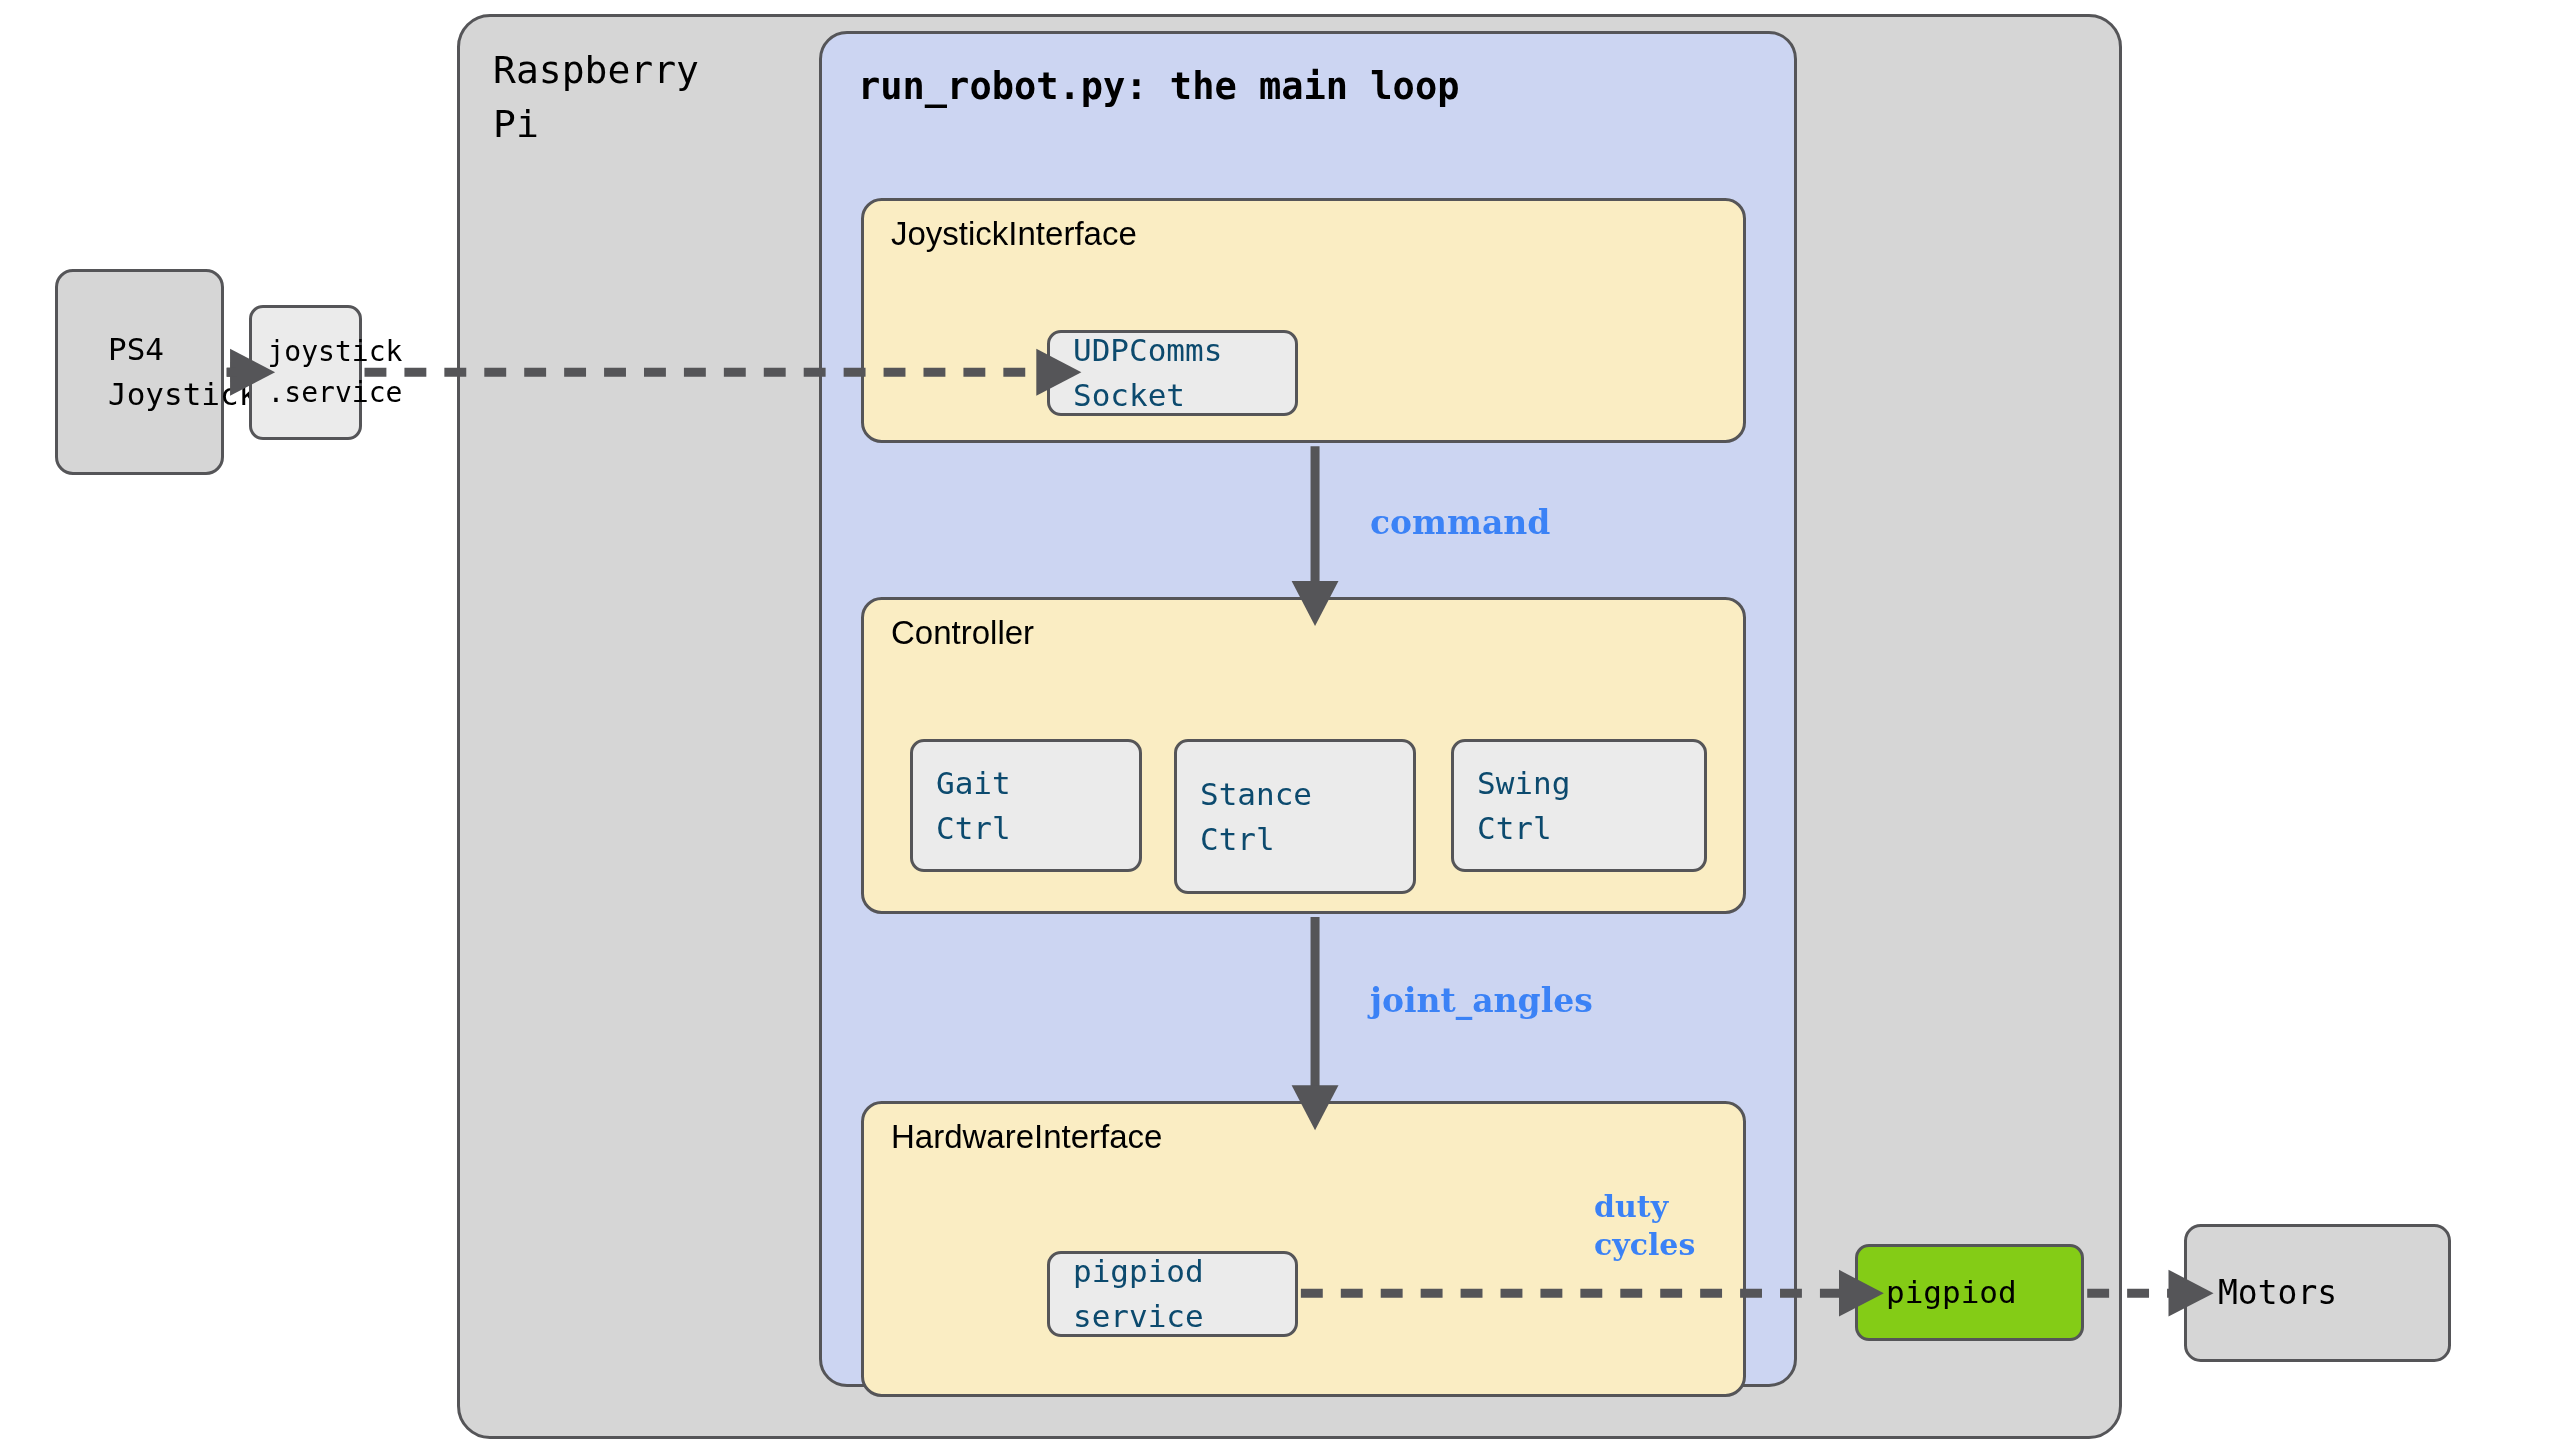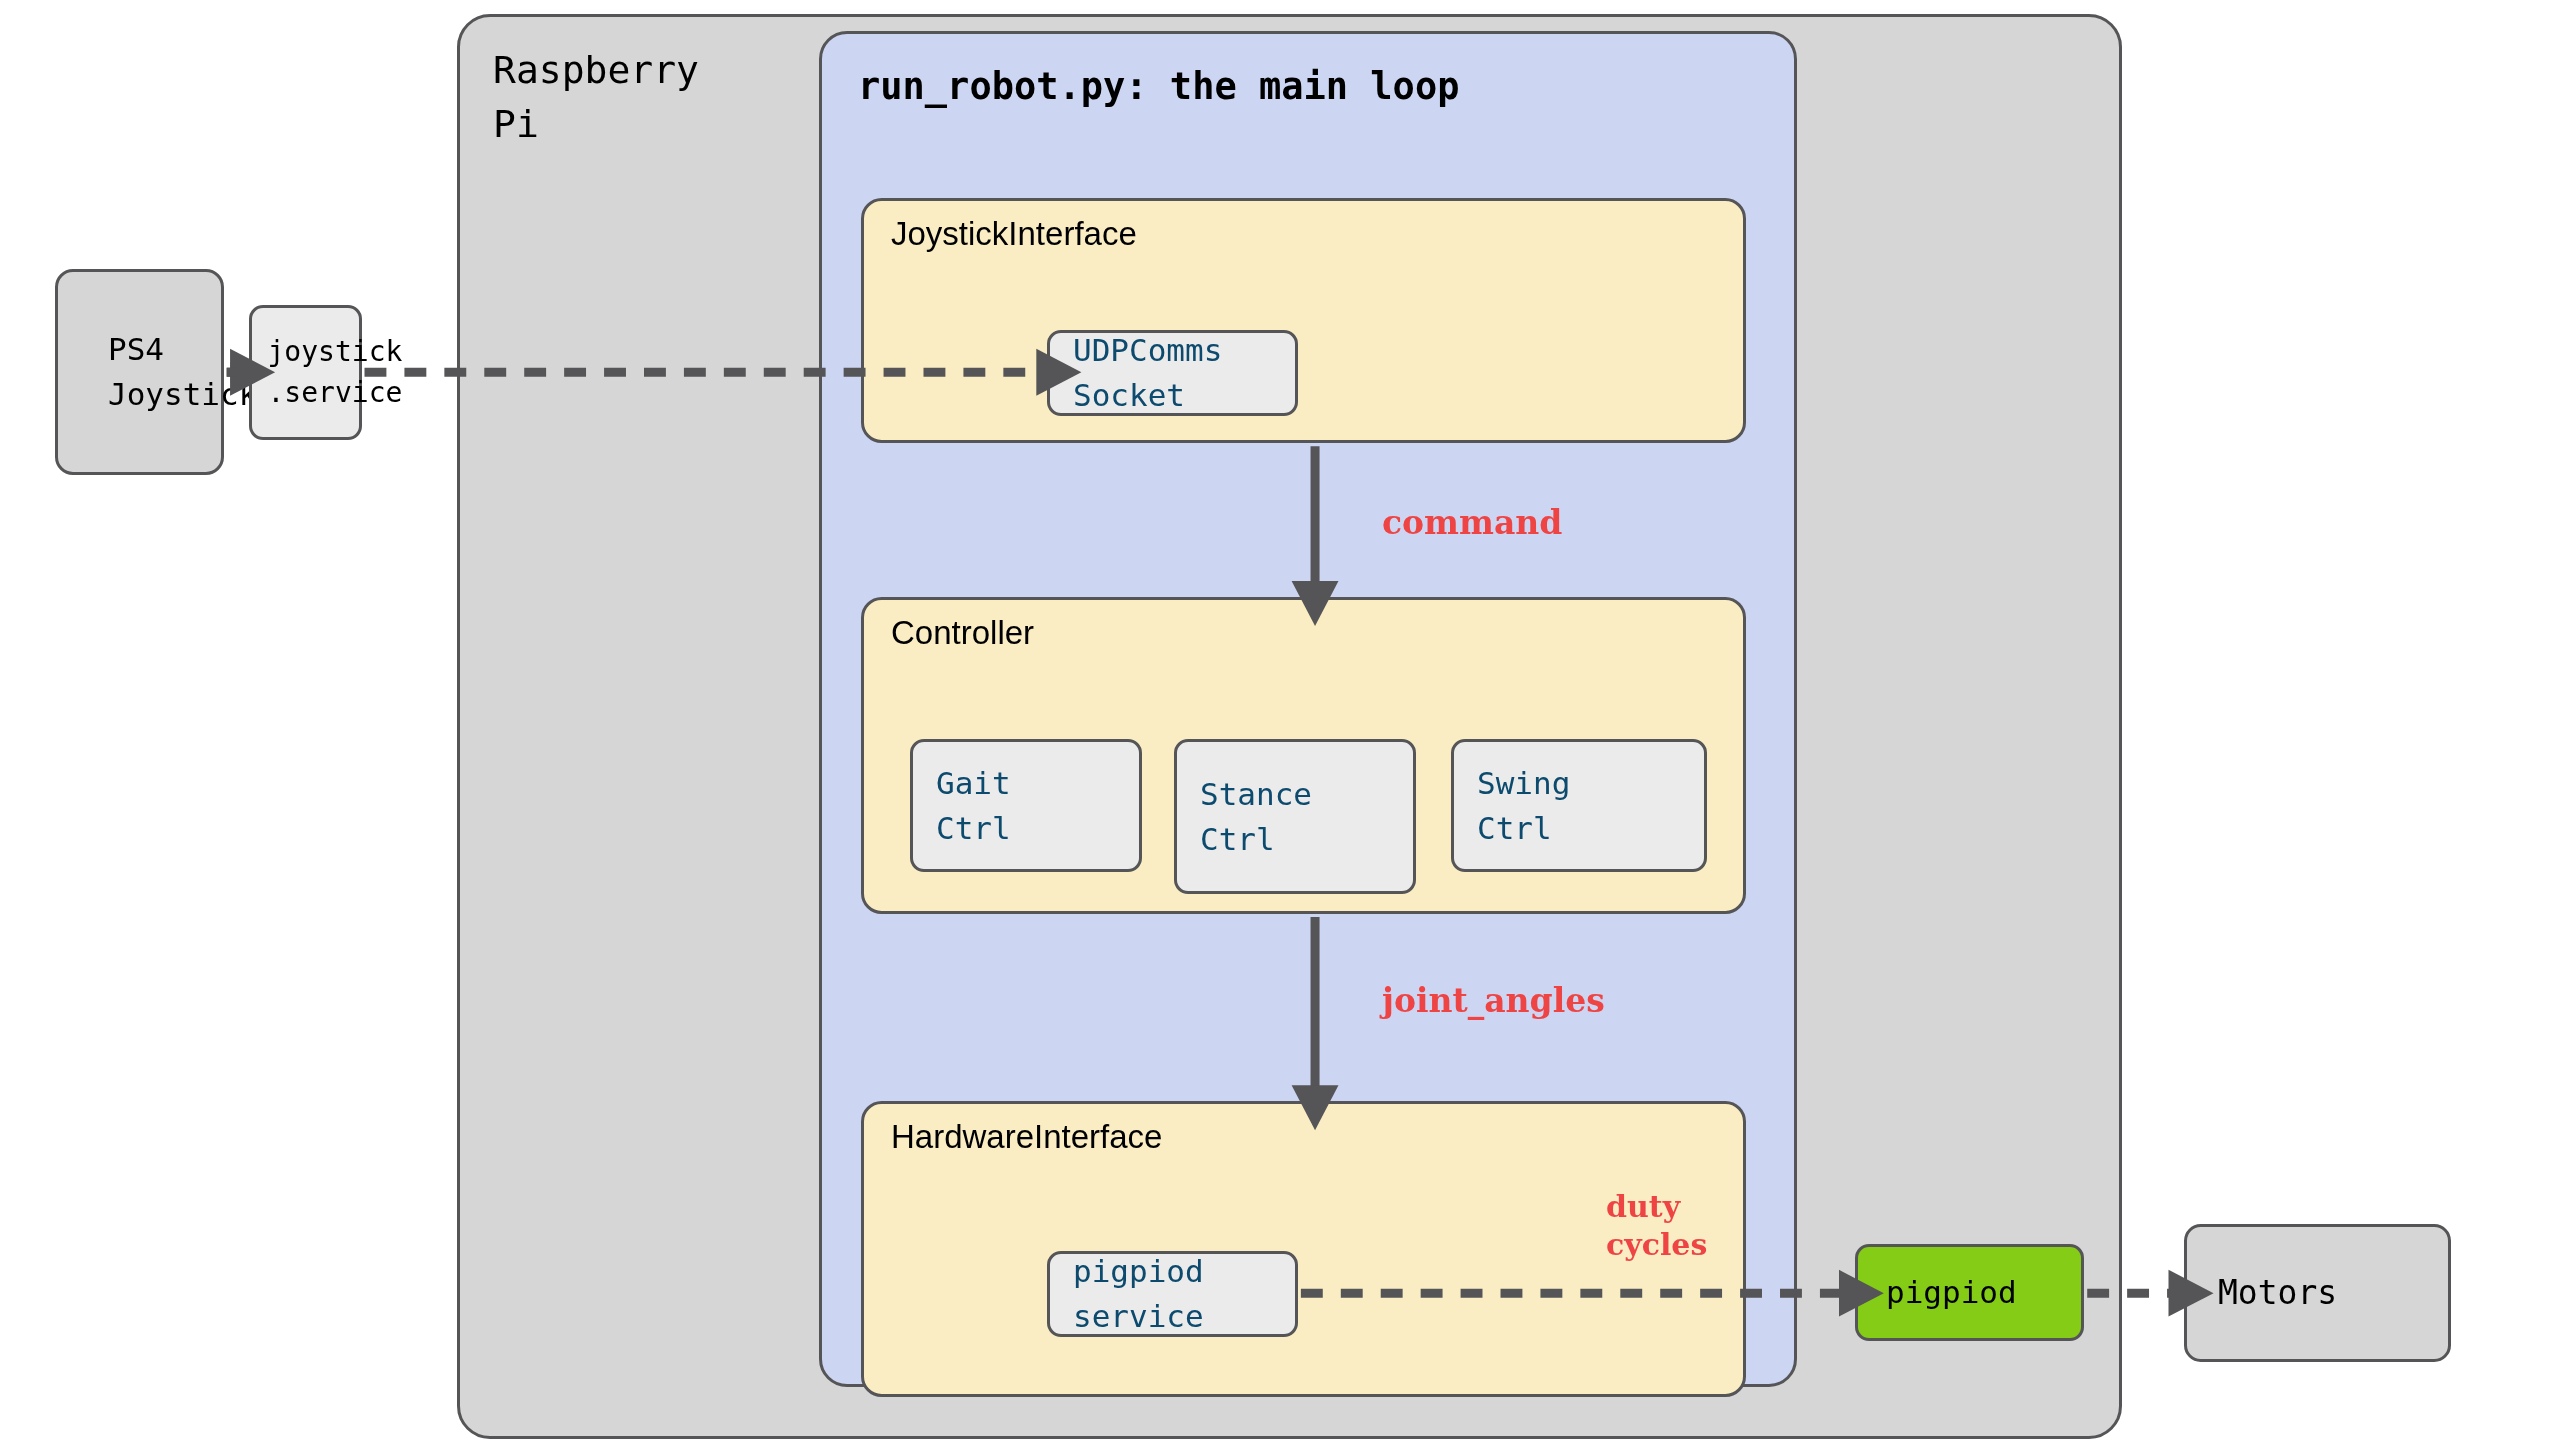--- a/index.html
+++ b/index.html
@@ -161,26 +161,25 @@
     justify-content: center;
   }
   #motors-node > .label {
     padding-left: 31px;
     font-size: 33px;
   }
 
   
   .edge-label {
     position: absolute;
-    color: #ef4444;
+    color: #3b82f6;
     font-weight: bold;
     font-family: "DejaVu Serif", "Liberation Serif", serif;
     white-space: pre-line;
     line-height: 1.28;
-    margin-left: 12px;
   }
   #label-command     { left: 1370px; top: 502px;  font-size: 33px; }
   #label-joint-angles{ left: 1370px; top: 980px; font-size: 33px; }
   #label-duty-cycles { left: 1594px; top: 1188px; font-size: 30px; text-align: left; }
 </style>
 </head>
 <body>
 
 <div id="stage">
 

